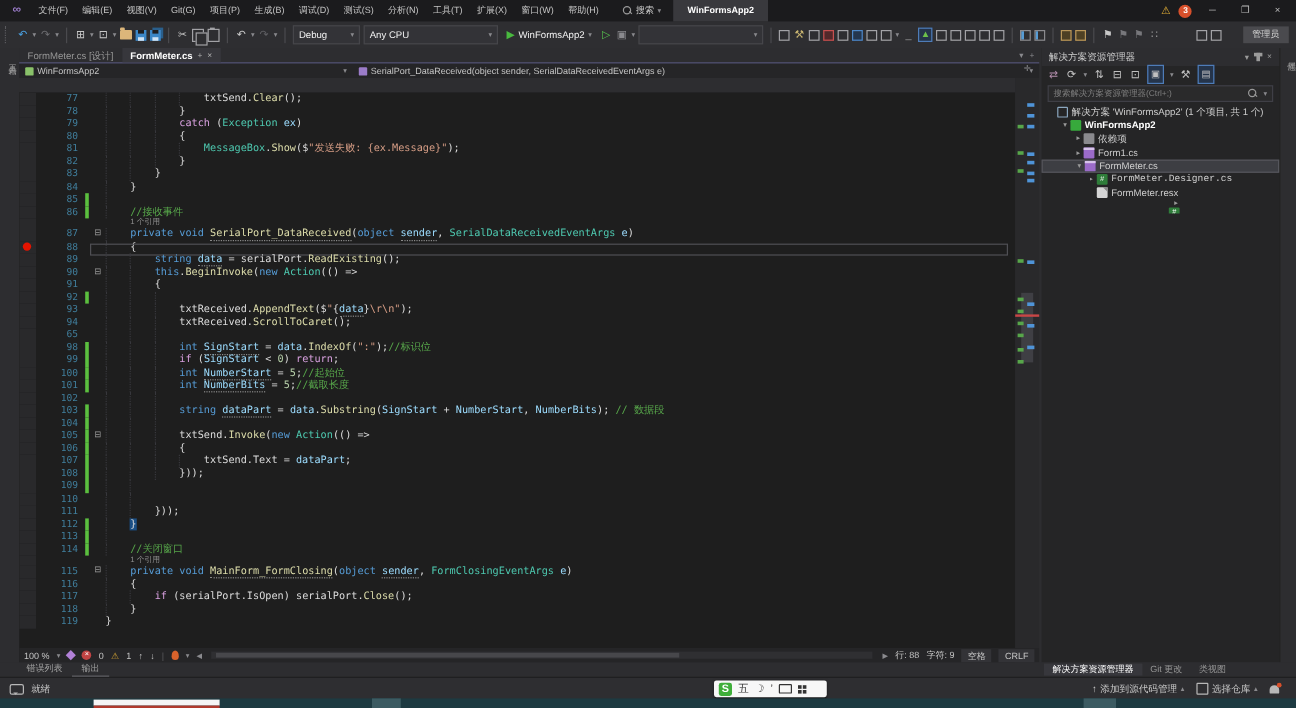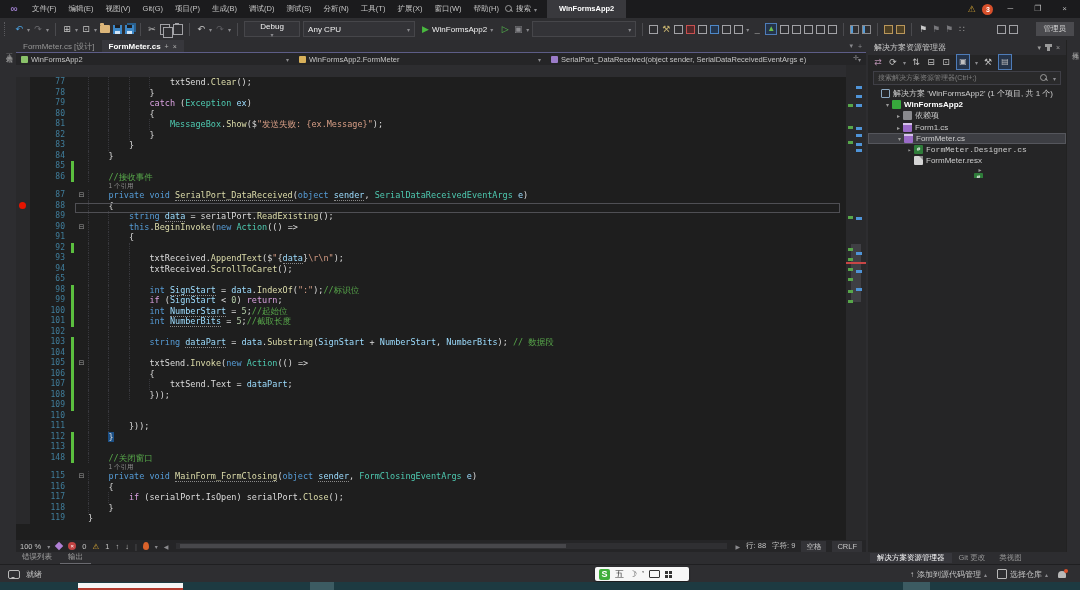--- a/index.html
+++ b/index.html
@@ -3,21 +3,21 @@
 <meta charset="utf-8">
 <style>
   html,body{margin:0;padding:0;background:#111;}
   #app{position:relative;width:1080px;height:590px;overflow:hidden;background:#2d2d30;
        font-family:"Liberation Sans","DejaVu Sans",sans-serif;color:#cccccc;-webkit-font-smoothing:antialiased;}
   .abs{position:absolute;}
   
   #titlebar{left:0;top:0;width:1080px;height:18px;background:#1b1b1d;display:flex;align-items:center;font-size:7.5px;}
   #vslogo{width:16px;height:12px;margin:0 4px 0 6px;color:#9b7cc9;font-weight:bold;font-size:10px;line-height:12px;text-align:center;}
   .menu-item{padding:0 6px;color:#c5c5c5;line-height:18px;white-space:nowrap;}
-  #search-wrap{display:flex;align-items:center;}
+  #search-wrap{display:flex;align-items:center;margin-left:14px;}
   .mag{position:relative;width:8px;height:8px;margin-right:3px;}
   .mag:before{content:"";position:absolute;left:0;top:0;width:5px;height:5px;border:1px solid #9a9a9a;border-radius:50%;}
   .mag:after{content:"";position:absolute;left:5px;top:5px;width:3px;height:1px;background:#9a9a9a;transform:rotate(45deg);}
   #sol-badge{margin-left:10px;background:#39393d;color:#ffffff;font-weight:bold;padding:0 12px;line-height:18px;height:18px;}
   #tb-right{margin-left:auto;display:flex;align-items:center;gap:7px;padding-right:6px;}
   #warn-tri{color:#d9a834;font-size:9px;}
   #notif-badge{width:11px;height:11px;border-radius:50%;background:#d8502b;color:#fff;font-size:7px;line-height:11px;text-align:center;font-weight:bold;}
   .winbtn{color:#b8b8b8;font-size:8px;padding:0 7px;line-height:18px;}
   
   #toolbar{left:0;top:18px;width:1080px;height:22px;background:#2e2e31;display:flex;align-items:center;gap:3px;padding-left:2px;box-sizing:border-box;}
@@ -207,21 +207,21 @@
       <span class="tsep"></span>
       <span class="tico" style="color: rgb(192, 192, 192);">✂</span>
       <span class="copy-ic"></span>
       <span class="paste-ic"></span>
       <span class="tsep"></span>
       <span class="tico" style="color: rgb(200, 200, 200);">↶</span>
       <span class="caret">▾</span>
       <span class="tico" style="color: rgb(95, 95, 99);">↷</span>
       <span class="caret">▾</span>
       <span class="tsep"></span>
-      <span class="dd" style="width: 56px; flex-direction: column;">
+      <span class="dd" style="width: 56px;">
         <span>Debug</span>
         <span class="caret">▾</span>
       </span>
       <span class="dd" style="width: 112px;">
         <span>Any CPU</span>
         <span class="caret">▾</span>
       </span>
       <span class="runbtn">
         <span class="play">▶</span>
         <span>WinFormsApp2</span>
@@ -293,25 +293,20 @@
       <span>+</span>
     </div>
   </div>
 
   <div id="crumb" class="abs">
     <div class="crumb-sec s1">
       <span class="ci proj"></span>
       <span>WinFormsApp2</span>
       <span class="crumb-car">▾</span>
     </div>
-    <div class="crumb-sec s2">
-      <span class="ci cls"></span>
-      <span>WinFormsApp2.FormMeter</span>
-      <span class="crumb-car">▾</span>
-    </div>
     <div class="crumb-sec s3">
       <span class="ci mth"></span>
       <span>SerialPort_DataReceived(object sender, SerialDataReceivedEventArgs e)</span>
       <span class="crumb-car">▾</span>
     </div>
   </div>
 
   <div id="editor" class="abs">
       <div class="crow">
         <span class="m-bp"></span>
@@ -595,21 +590,21 @@
         <span class="m-bp"></span>
         <span class="m-num">113</span>
         <span class="m-chg">
           <span class="chgbar"></span>
         </span>
         <span class="m-fold"></span>
         <span class="m-code"><span class="gsp"></span></span>
       </div>
       <div class="crow">
         <span class="m-bp"></span>
-        <span class="m-num">148</span>
+        <span class="m-num">114</span>
         <span class="m-chg">
           <span class="chgbar"></span>
         </span>
         <span class="m-fold"></span>
         <span class="m-code"><span class="gsp"></span><span class="tk-cm">//关闭窗口</span></span>
       </div>
       <div class="crow lens">
         <span class="m-bp"></span>
         <span class="m-num"></span>
         <span class="m-chg"></span>

